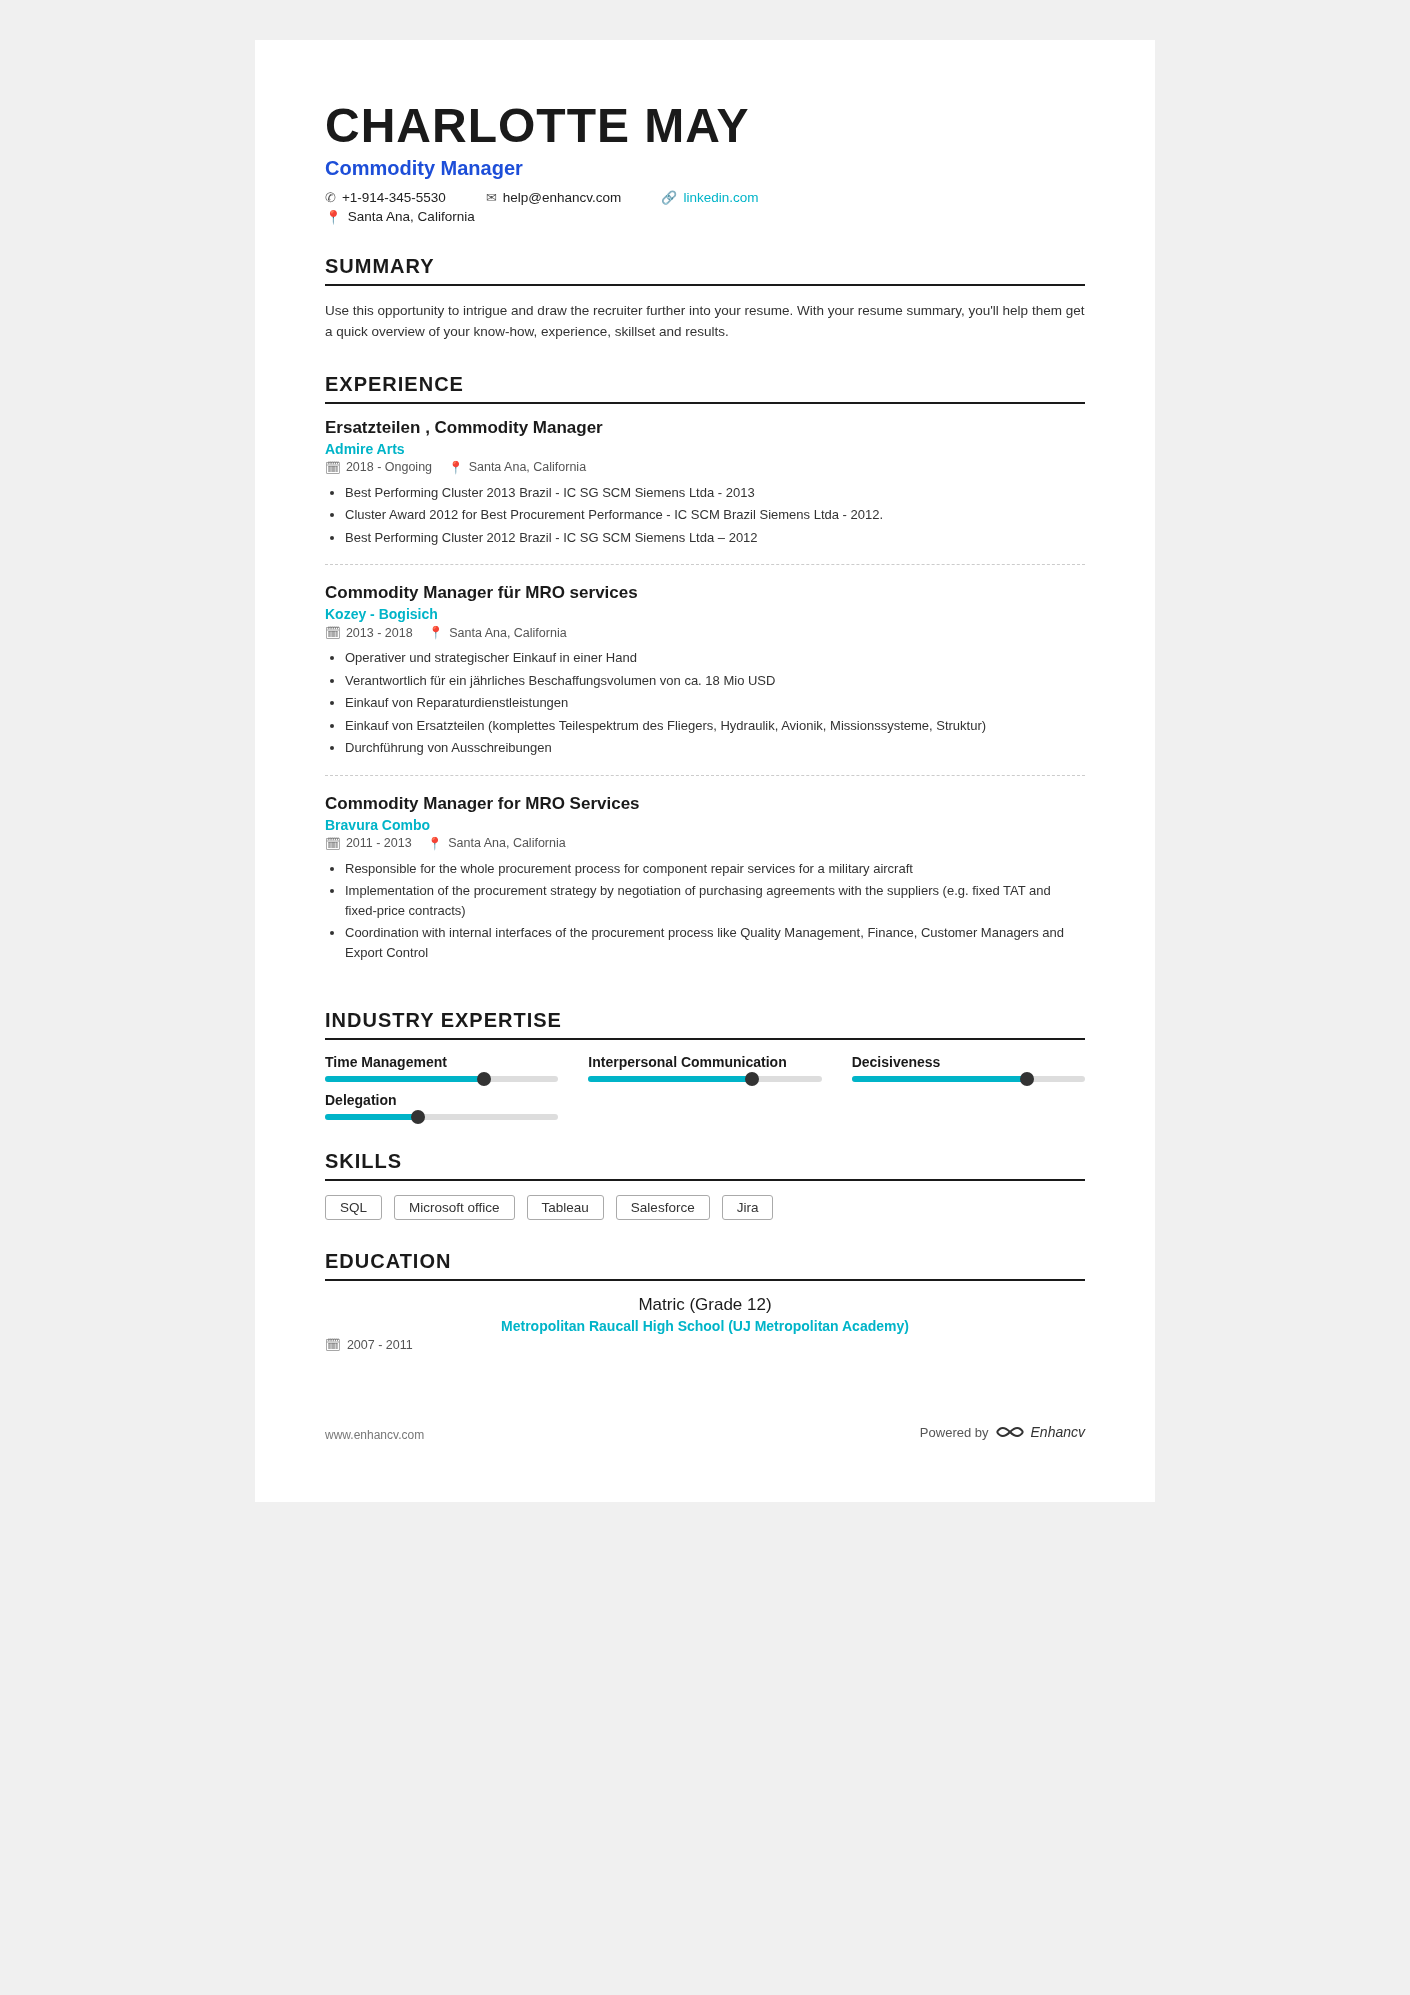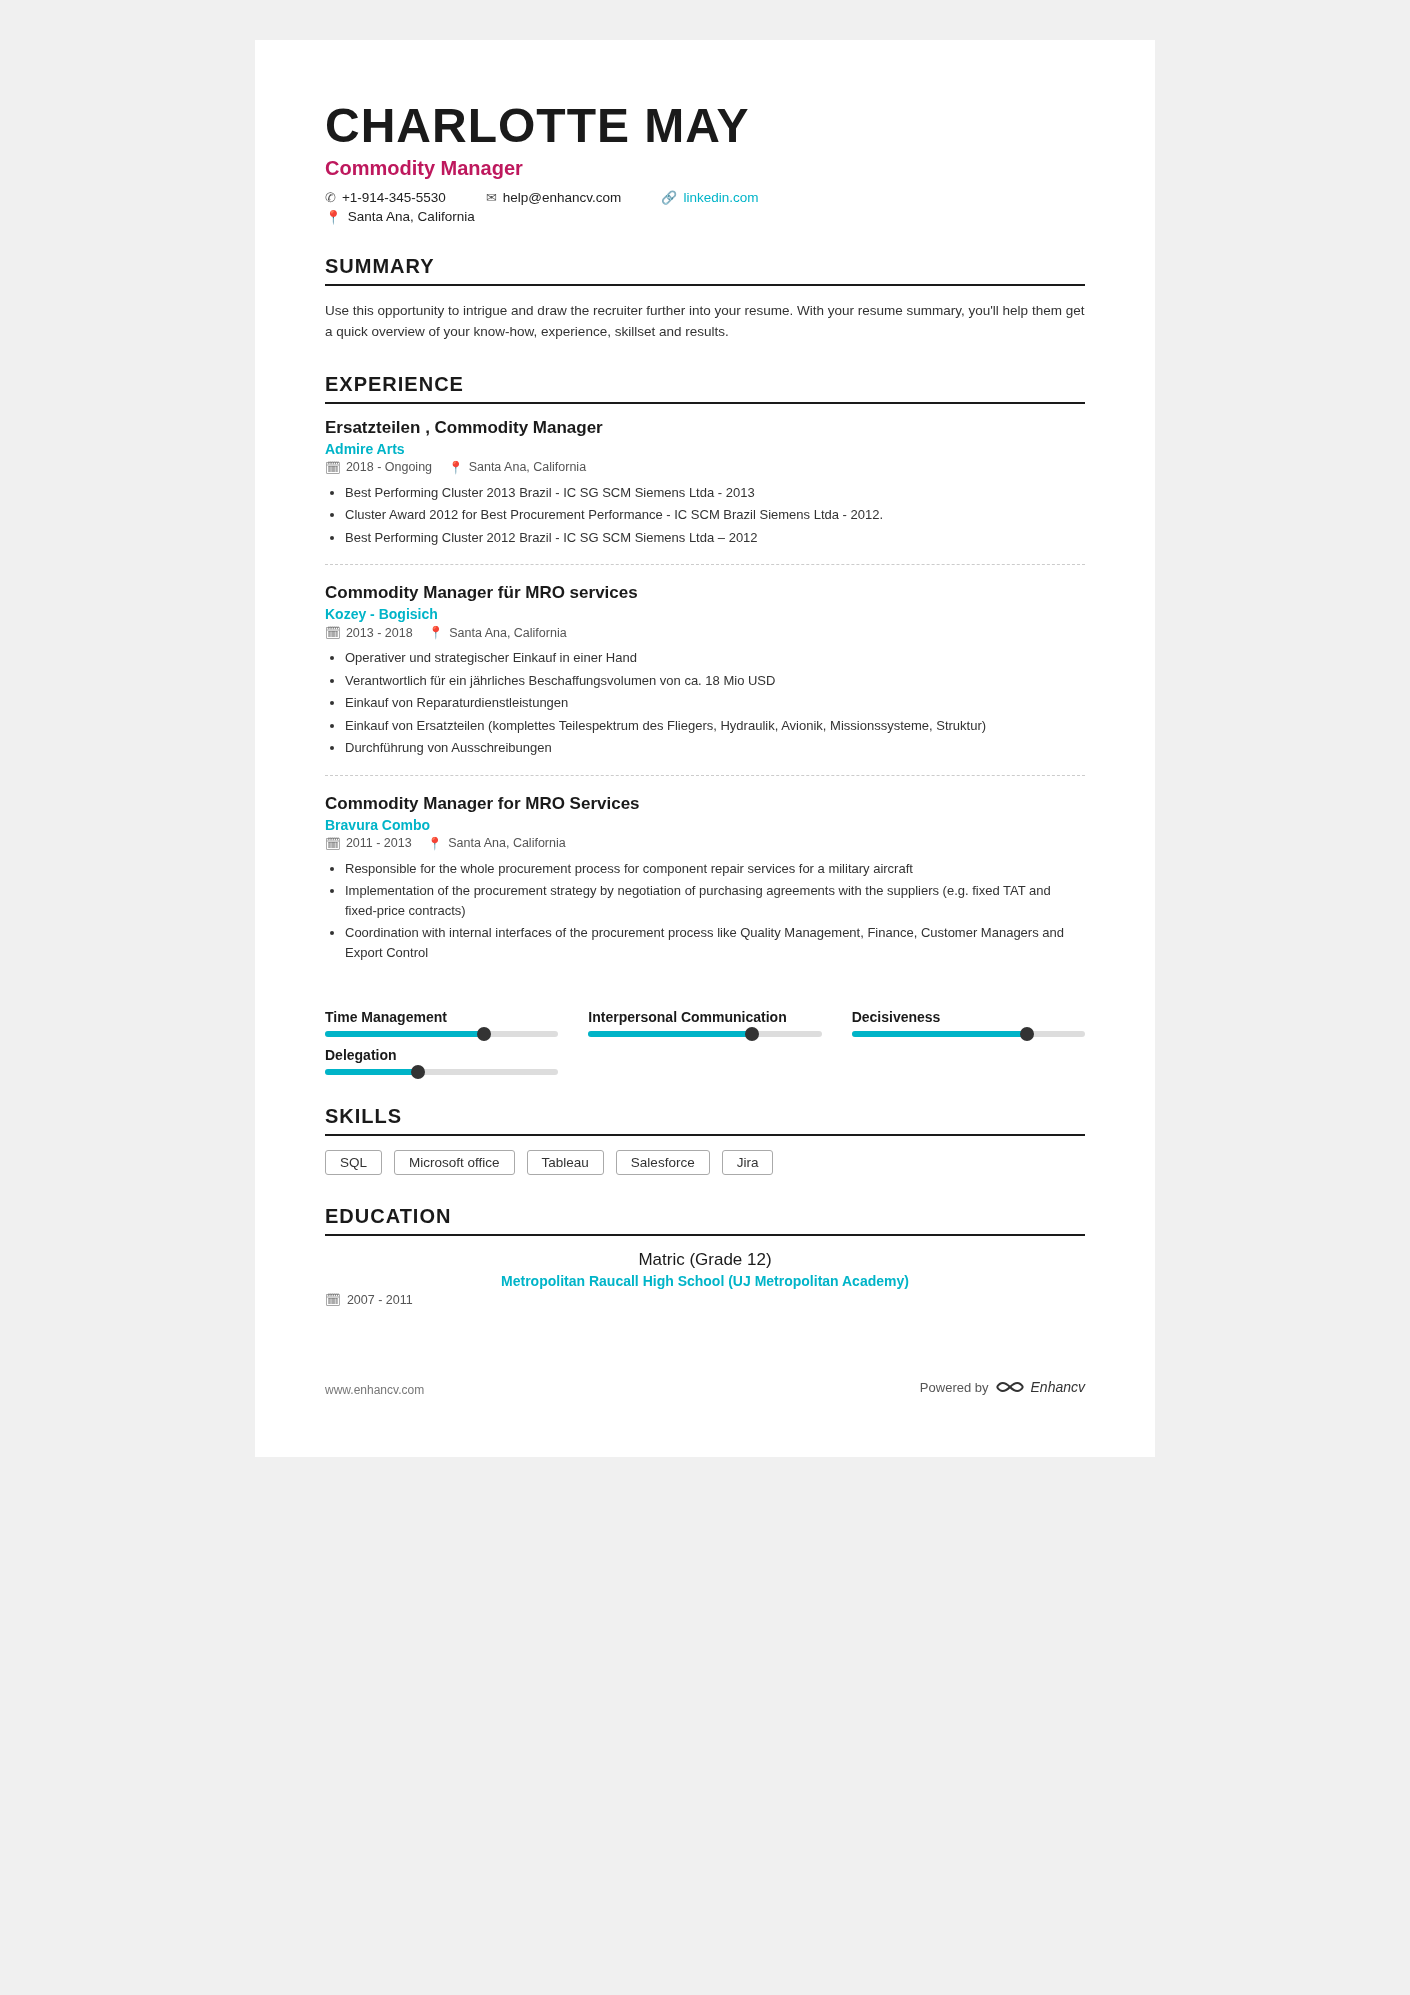--- a/index.html
+++ b/index.html
@@ -21,21 +21,21 @@
     .header-name {
       font-size: 48px;
       font-weight: 900;
       color: #1a1a1a;
       line-height: 1.1;
       letter-spacing: 1px;
     }
     .header-title {
       font-size: 20px;
       font-weight: 700;
-      color: #be185d;
+      color: #1d4ed8;
       margin-top: 4px;
       margin-bottom: 10px;
     }
     .contact-row {
       display: flex;
       gap: 40px;
       align-items: center;
       margin-bottom: 4px;
       flex-wrap: wrap;
     }
@@ -332,20 +332,21 @@
       </div>
       <ul class="exp-bullets">
         <li>Responsible for the whole procurement process for component repair services for a military aircraft</li>
         <li>Implementation of the procurement strategy by negotiation of purchasing agreements with the suppliers (e.g. fixed TAT and fixed-price contracts)</li>
         <li>Coordination with internal interfaces of the procurement process like Quality Management, Finance, Customer Managers and Export Control</li>
       </ul>
     </div>
   </div>
 
   <div class="section">
+    <div class="section-title">INDUSTRY EXPERTISE</div>
     <div class="skills-grid">
 
       <div class="skill-item">
         <div class="skill-label">Time Management</div>
         <div class="skill-bar-container">
           <div class="skill-bar-fill" style="width:68%">
             <div class="skill-bar-dot"></div>
           </div>
         </div>
       </div>

